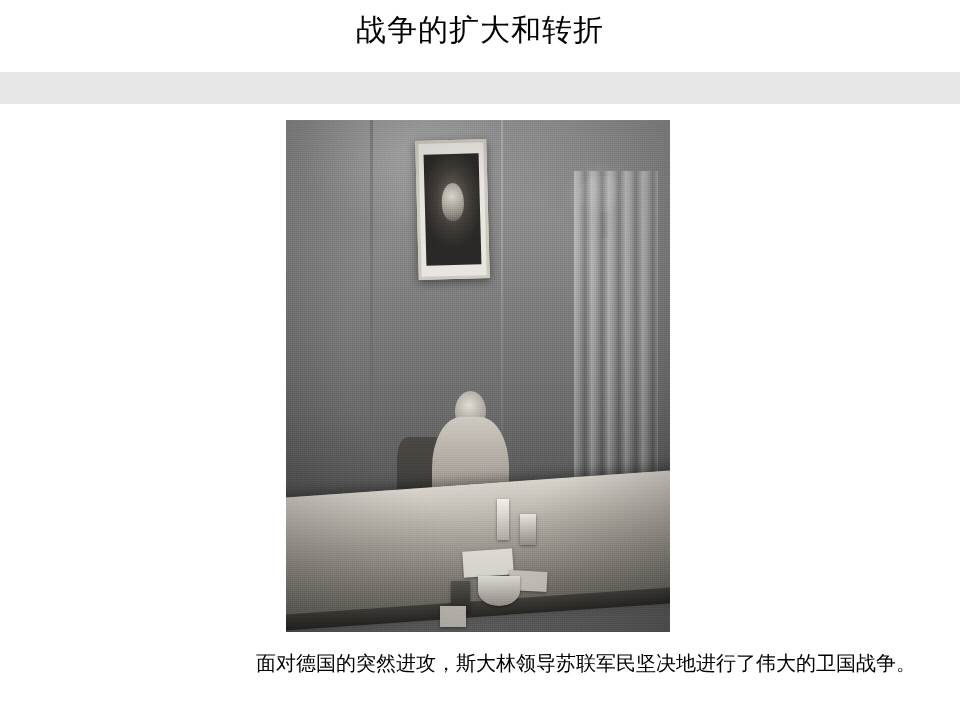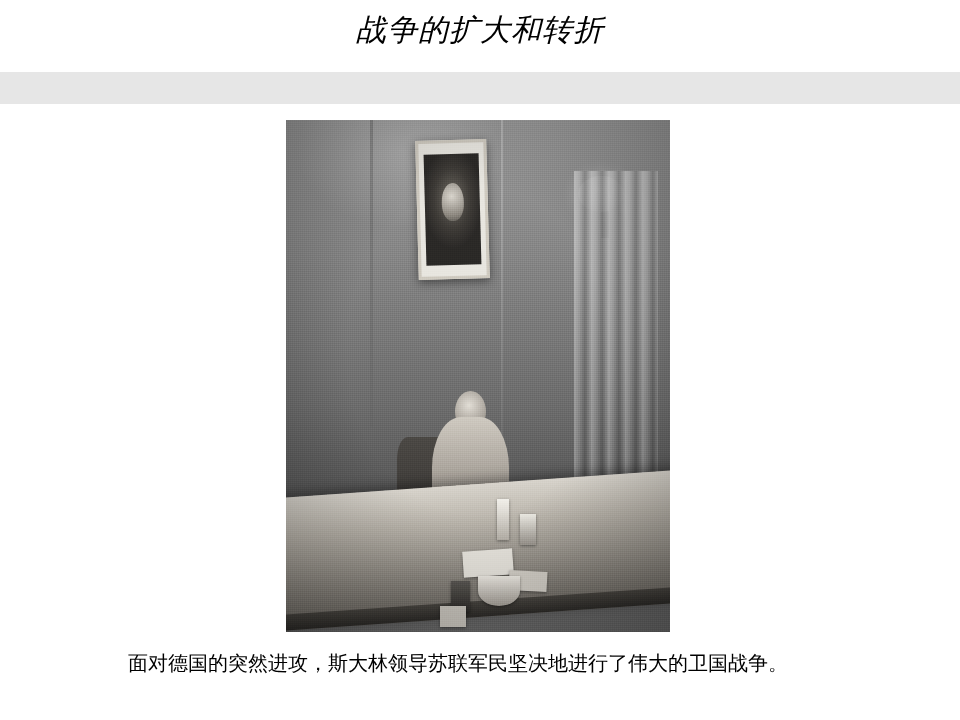--- a/index.html
+++ b/index.html
@@ -24,21 +24,20 @@
     position: absolute;
     top: 8px;
     left: 0;
     width: 960px;
     text-align: center;
     font-size: 30px;
     line-height: 44px;
     color: #000000;
     letter-spacing: 1px;
     font-family: "Liberation Serif", "DejaVu Serif", serif;
-    font-style: italic;
   }
   .title-divider {
     position: absolute;
     top: 72px;
     left: 0;
     width: 960px;
     height: 32px;
     background: #e6e6e6;
   }
   .image-frame {
@@ -214,21 +213,21 @@
     position: absolute;
     inset: 0;
     pointer-events: none;
     background: radial-gradient(ellipse 85% 80% at 50% 45%, rgba(0,0,0,0) 40%, rgba(0,0,0,0.35) 100%);
   }
   .caption {
     position: absolute;
     top: 648px;
     left: 0;
     width: 916px;
-    text-align: center;
+    text-align: right;
     font-size: 20px;
     line-height: 30px;
     color: #000000;
     font-family: "Liberation Serif", "DejaVu Serif", serif;
   }
 </style>
 </head>
 <body>
 
 <div class="slide">

